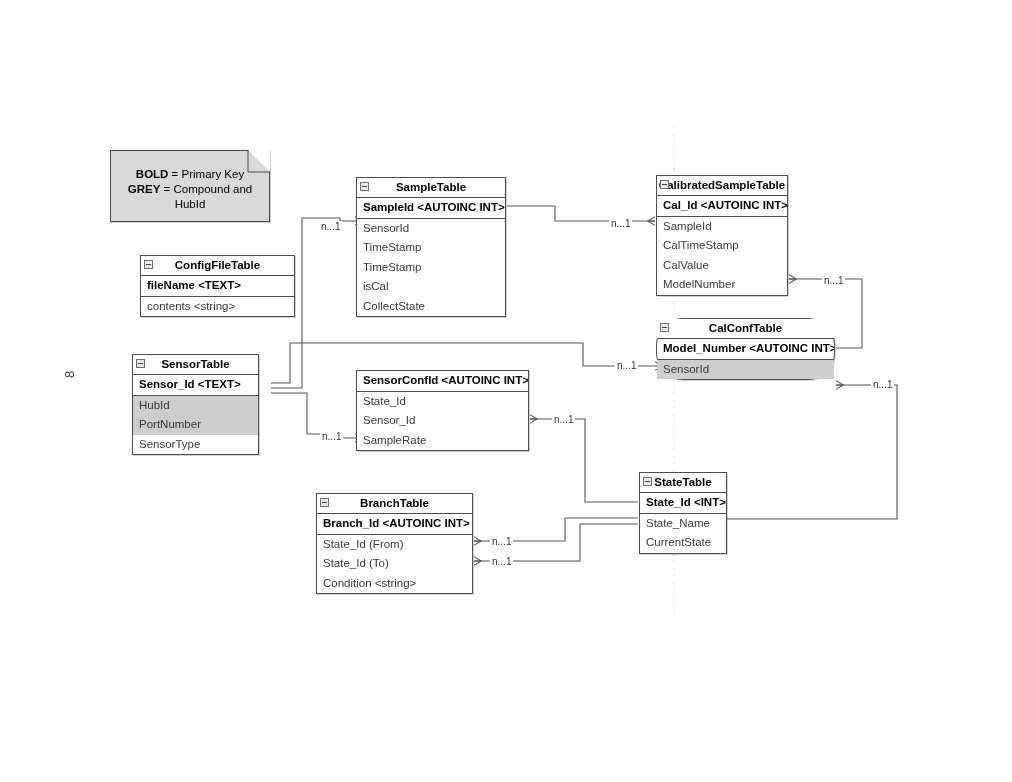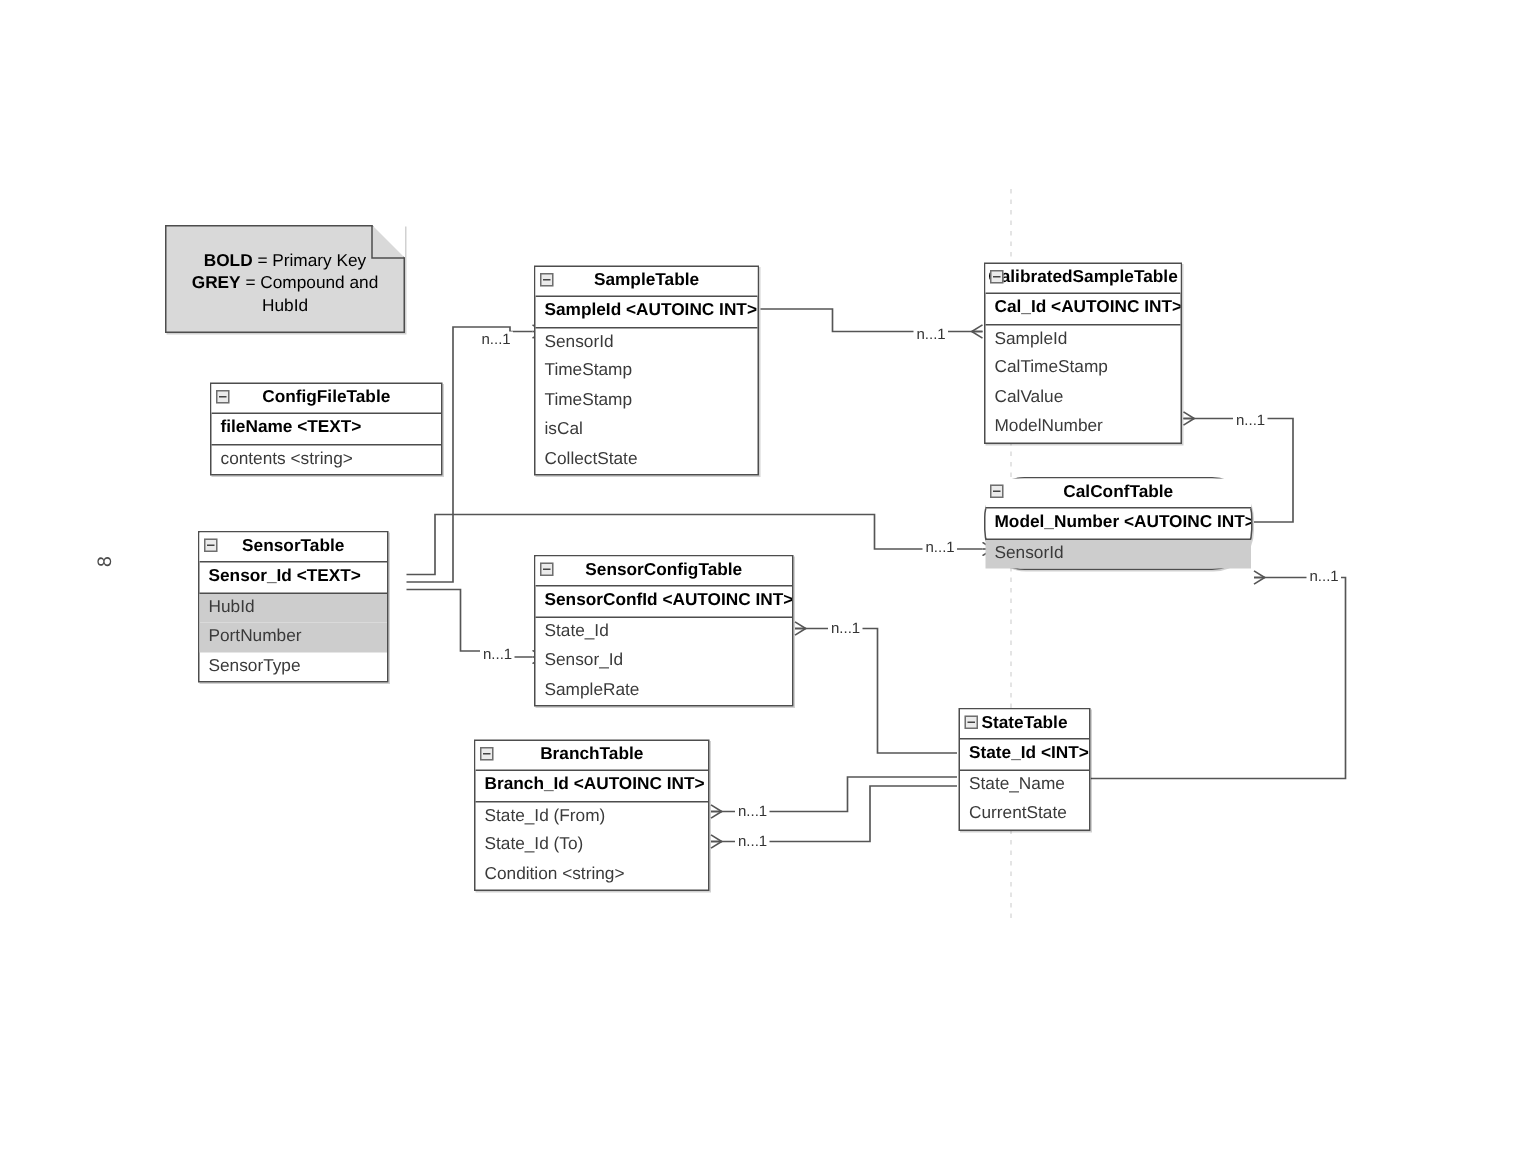--- a/index.html
+++ b/index.html
@@ -213,21 +213,20 @@
       <div class="table-box" style="left: 356px; top: 177px; width: 150px;">
         <div class="table-title"><span class="collapse-icon"></span><span>SampleTable</span></div>
         <div class="field pk">SampleId &lt;AUTOINC INT&gt;</div>
         <div class="field">SensorId</div>
         <div class="field">TimeStamp</div>
         <div class="field">TimeStamp</div>
         <div class="field">isCal</div>
         <div class="field">CollectState</div>
       </div>
       <div class="table-box" style="left: 356px; top: 370px; width: 173px;">
-        <div class="table-title"><span class="collapse-icon"></span><span>SensorConfigTable</span></div>
         <div class="field pk">SensorConfId &lt;AUTOINC INT&gt;</div>
         <div class="field">State_Id</div>
         <div class="field">Sensor_Id</div>
         <div class="field">SampleRate</div>
       </div>
       <div class="table-box" style="left: 316px; top: 493px; width: 157px;">
         <div class="table-title"><span class="collapse-icon"></span><span>BranchTable</span></div>
         <div class="field pk">Branch_Id &lt;AUTOINC INT&gt;</div>
         <div class="field">State_Id (From)</div>
         <div class="field">State_Id (To)</div>

